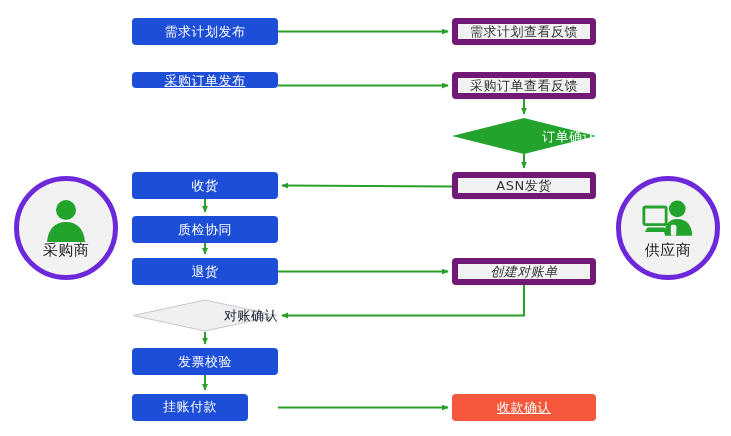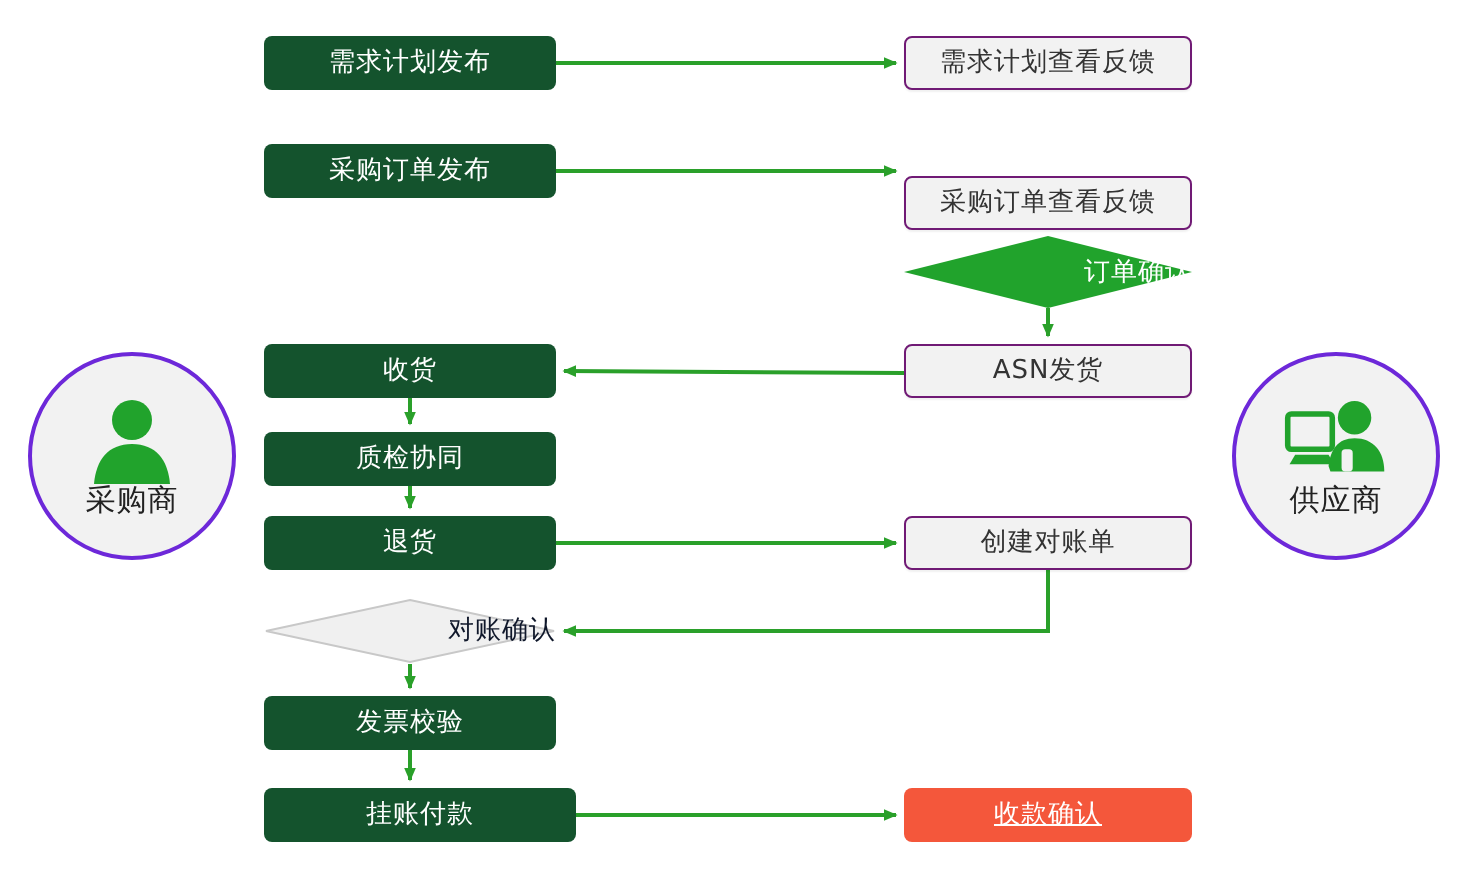--- a/index.html
+++ b/index.html
@@ -33,28 +33,28 @@
     display: flex;
     align-items: center;
     justify-content: center;
     font-size: 13px;
     line-height: 1;
     letter-spacing: 0.5px;
     white-space: nowrap;
     border-radius: 4px;
   }
   .node.green {
-    background: #14532d;
+    background: #1d4ed8;
     color: #ffffff;
     align-items: center;
   }
   .node.grey {
     background: #f2f2f2;
     color: #333333;
-    border: 1px solid #701a75;
+    border: 6px solid #701a75;
     box-shadow: 0 1px 1px rgba(0,0,0,0.06);
   }
   .node.orange {
     background: #f4573b;
     color: #ffffff;
   }
 
   
   .diamond {
     position: absolute;
@@ -80,21 +80,21 @@
   .diamond.green .dlabel { color: #ffffff; }
   .diamond.grey  .dlabel { color: #0f172a; }
 
   
   .actor {
     position: absolute;
     width: 104px;
     height: 104px;
     border-radius: 50%;
     background: #f2f2f2;
-    border: 2px solid #6d28d9;
+    border: 5px solid #6d28d9;
     display: flex;
     flex-direction: column;
     align-items: center;
     justify-content: center;
     box-sizing: border-box;
     text-align: right;
   }
   .actor .glyph {
     width: 52px;
     height: 44px;
@@ -170,25 +170,25 @@
   </div>
 
   <div class="node green" style="left:132px; top:18px; width:146px; height:27px;">
     <span>需求计划发布</span>
   </div>
 
   <div class="node grey" style="left:452px; top:18px; width:144px; height:27px;">
     <span>需求计划查看反馈</span>
   </div>
 
-  <div class="node green" style="left:132px; top:72px; width:146px; height:27px;">
+  <div class="node green" style="left:132px; top:72px; width:146px; height:16px;text-decoration:underline;">
     <span>采购订单发布</span>
   </div>
 
-  <div class="node grey" style="left:452px; top:72px; width:144px; height:27px;margin-top:16px;">
+  <div class="node grey" style="left:452px; top:72px; width:144px; height:27px;">
     <span>采购订单查看反馈</span>
   </div>
 
   <div class="diamond green" style="left:452px; top:118px; width:144px; height:36px;">
     <svg class="dshape" viewBox="0 0 144 36" preserveAspectRatio="none">
       <polygon points="72,0 144,18 72,36 0,18" fill="#21a32c"></polygon>
     </svg>
     <span class="dlabel">订单确认</span>
   </div>
 
@@ -201,36 +201,36 @@
   </div>
 
   <div class="node green" style="left:132px; top:216px; width:146px; height:27px;">
     <span>质检协同</span>
   </div>
 
   <div class="node green" style="left:132px; top:258px; width:146px; height:27px;">
     <span>退货</span>
   </div>
 
-  <div class="node grey" style="left:452px; top:258px; width:144px; height:27px;">
+  <div class="node grey" style="left:452px; top:258px; width:144px; height:27px;font-style:italic;">
     <span>创建对账单</span>
   </div>
 
   <div class="diamond grey" style="left:132px; top:299px; width:146px; height:33px;">
     <svg class="dshape" viewBox="0 0 146 33" preserveAspectRatio="none">
       <polygon points="73,1 145,16.5 73,32 1,16.5" fill="#f0f0f0" stroke="#c8c8c8" stroke-width="1"></polygon>
     </svg>
     <span class="dlabel">对账确认</span>
   </div>
 
   <div class="node green" style="left:132px; top:348px; width:146px; height:27px;">
     <span>发票校验</span>
   </div>
 
-  <div class="node green" style="left:132px; top:394px; width:156px; height:27px;font-family:Liberation Mono, monospace;">
+  <div class="node green" style="left:132px; top:394px; width:116px; height:27px;font-family:Liberation Mono, monospace;">
     <span>挂账付款</span>
   </div>
 
   <div class="node orange" style="left:452px; top:394px; width:144px; height:27px;text-decoration:underline;">
     <span>收款确认</span>
   </div>
 
 </div>
 
 </body></html>

